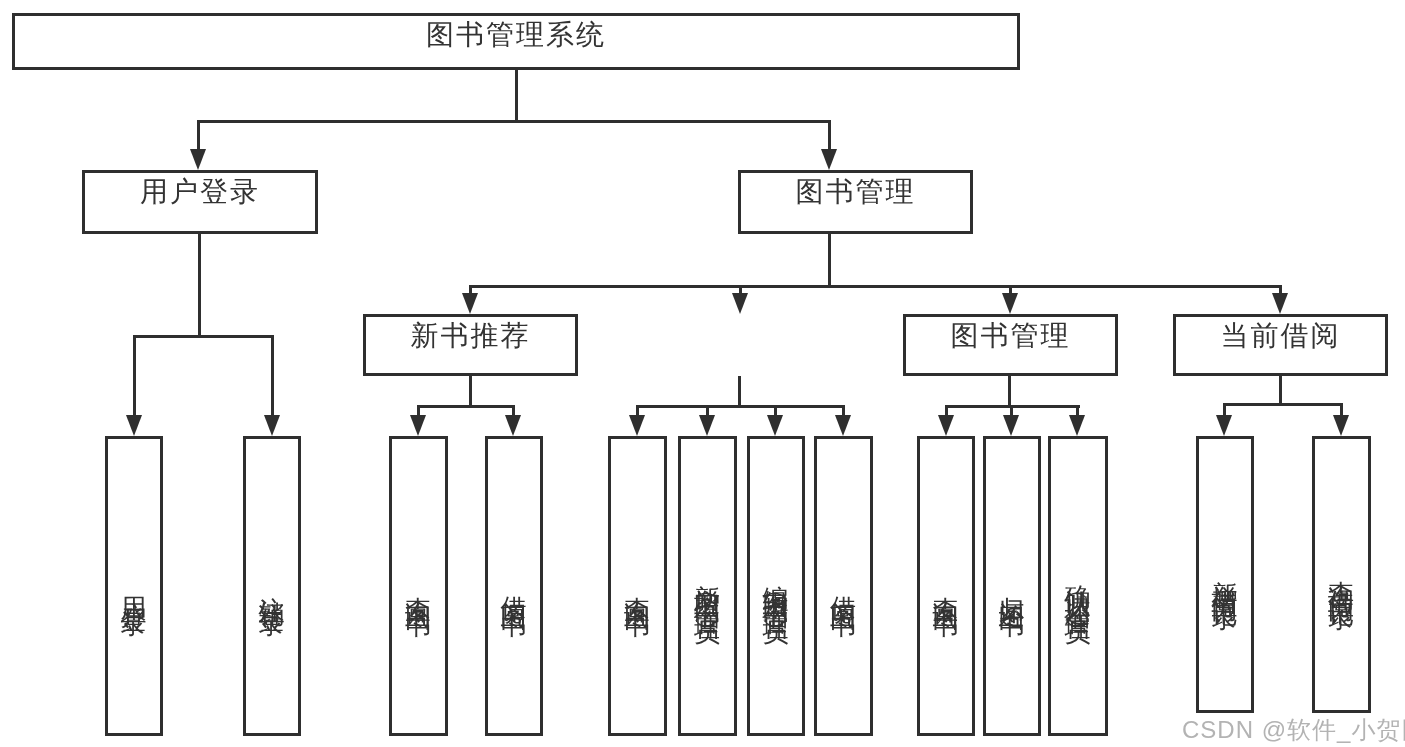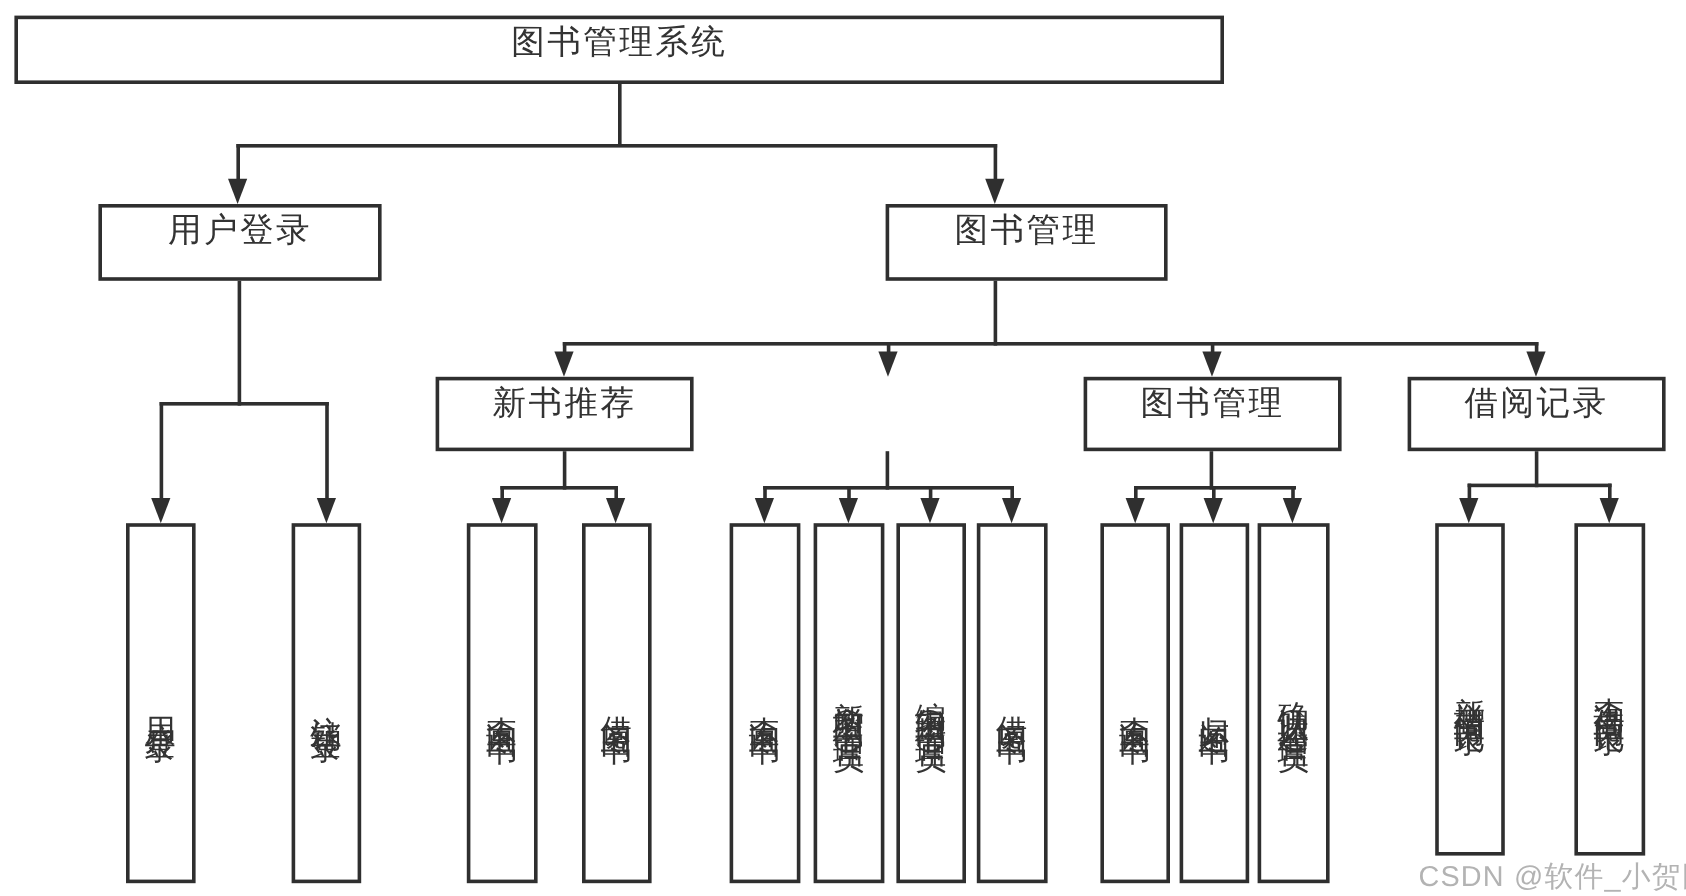--- a/index.html
+++ b/index.html
@@ -94,21 +94,21 @@
   <div class="v" style="left:1279px;top:285px;height:12px;"></div>
   <div class="a" style="left:1272px;top:293px;"></div>
 
   <div class="b" style="left:363px;top:314px;width:215px;height:62px;">
     <span>新书推荐</span>
   </div>
   <div class="b" style="left:903px;top:314px;width:215px;height:62px;">
     <span>图书管理</span>
   </div>
   <div class="b" style="left:1173px;top:314px;width:215px;height:62px;">
-    <span>借阅记录</span>
+    <span>当前借阅</span>
   </div>
 
   <div class="v" style="left:469px;top:376px;height:32px;"></div>
   <div class="h" style="left:417px;top:405px;width:98px;"></div>
   <div class="v" style="left:417px;top:405px;height:12px;"></div>
   <div class="a" style="left:410px;top:415px;"></div>
   <div class="v" style="left:512px;top:405px;height:12px;"></div>
   <div class="a" style="left:505px;top:415px;"></div>
 
   <div class="v" style="left:738px;top:376px;height:32px;"></div>

